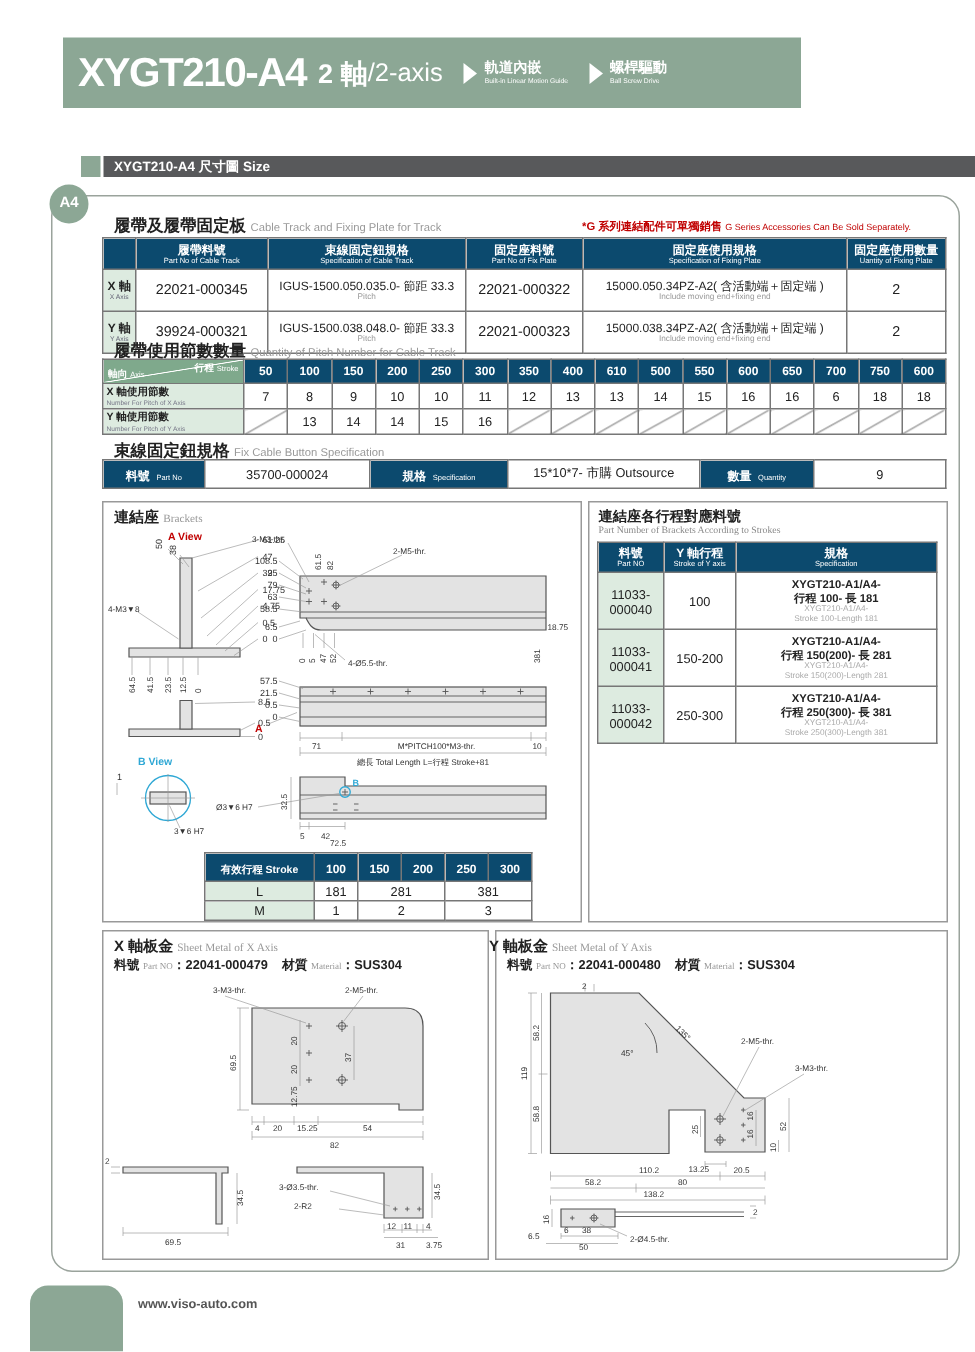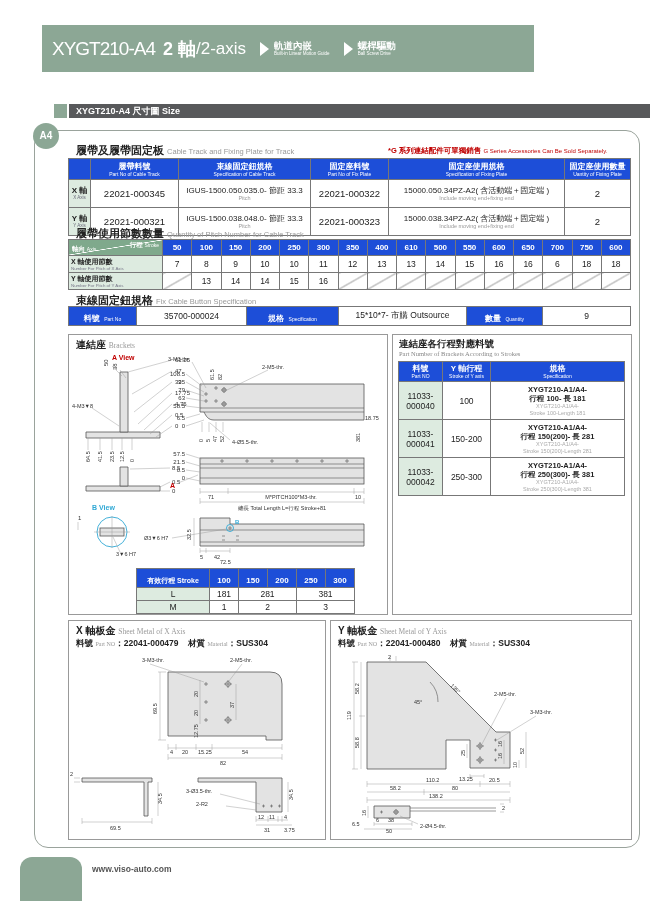--- a/index.html
+++ b/index.html
@@ -1,42 +1,42 @@
 <!DOCTYPE html>
 <html><head>
 <meta charset="utf-8">
 <style>
   html,body{margin:0;padding:0;background:#fff;}
   body{width:650px;height:901px;position:relative;overflow:hidden;
        font-family:"Liberation Sans","DejaVu Sans",sans-serif;color:#222;}
   .abs{position:absolute;}
   
   .banner{left:42px;top:25px;width:492px;height:47px;background:#8CA795;display:flex;align-items:center;padding:0 10px;box-sizing:border-box;}
-  .banner .model{color:#fff;font-weight:normal;font-size:19px;letter-spacing:-1px;}
+  .banner .model{color:#fff;font-weight:bold;font-size:27px;letter-spacing:-1px;}
   .banner .axis-cn{color:#fff;font-size:18px;margin-left:8px;font-weight:bold;}
   .banner .axis-en{color:#fff;font-size:17px;}
   .badge{display:flex;align-items:center;margin-left:14px;}
   .tri{width:0;height:0;border-left:9px solid #fff;border-top:7px solid transparent;border-bottom:7px solid transparent;margin-right:5px;}
   .badge .cn{color:#fff;font-weight:bold;font-size:9.5px;line-height:10px;}
   .badge .en{color:#fff;font-size:4.5px;line-height:6px;}
   
   .secsq{left:54px;top:104px;width:13px;height:14px;background:#8CA795;}
   .secbar{left:69px;top:104px;width:612px;height:14px;background:#58595B;color:#fff;font-size:9px;font-weight:bold;line-height:14px;padding-left:7px;box-sizing:border-box;}
   
   .mainbox{left:34px;top:130px;width:604px;height:716px;border:1.5px solid #9aa39c;border-radius:14px;}
   .a4badge{left:33px;top:123px;width:26px;height:26px;background:#8CA795;border-radius:50%;color:#fff;font-weight:bold;font-size:10px;text-align:center;line-height:26px;}
   
   .stitle{font-size:11px;font-weight:bold;color:#222;}
   .stitle .en{font-weight:normal;font-size:7.5px;color:#999;}
   .note{color:#C00000;font-size:7.5px;font-weight:bold;}
   .note .en{font-weight:normal;font-size:6px;}
   
   table{border-collapse:collapse;table-layout:fixed;}
   td,th{border:1px solid #777;padding:0;overflow:hidden;}
-  .gh{background:#1d4ed8;color:#fff;text-align:center;vertical-align:middle;}
+  .gh{background:#0c4a6e;color:#fff;text-align:center;vertical-align:middle;}
   .gh .cn{font-size:8px;font-weight:bold;line-height:9px;}
   .gh .en{font-size:5px;line-height:6px;font-weight:normal;}
   .lg{background:#DDEBE0;}
   .axcell .cn{font-size:8px;font-weight:bold;line-height:8px;text-align:center;}
   .axcell .en{font-size:4.5px;color:#667;line-height:6px;text-align:center;}
   .val{font-size:9.5px;text-align:center;vertical-align:middle;}
   .spec1{font-size:8px;text-align:center;line-height:9px;}
   .spec2{font-size:5.5px;color:#999;text-align:center;line-height:6px;}
   .num{font-size:8.5px;text-align:center;vertical-align:middle;}
   .rowlab .cn{font-size:7px;font-weight:bold;line-height:8px;padding-left:2px;}
@@ -158,21 +158,21 @@
           <div class="spec1">15000.050.34PZ-A2( 含活動端＋固定端 )</div>
           <div class="spec2">Include moving end+fixing end</div>
         </td>
     <td class="val">2</td>
   </tr>
   <tr style="height:28px;">
     <td class="lg axcell">
           <div class="cn">Y 軸</div>
           <div class="en">Y Axis</div>
         </td>
-    <td class="val">22021-000321</td>
+    <td class="val">39924-000321</td>
     <td>
           <div class="spec1">IGUS-1500.038.048.0- 節距 33.3</div>
           <div class="spec2">Pitch</div>
         </td>
     <td class="val">22021-000323</td>
     <td>
           <div class="spec1">15000.038.34PZ-A2( 含活動端＋固定端 )</div>
           <div class="spec2">Include moving end+fixing end</div>
         </td>
     <td class="val">2</td>
@@ -600,21 +600,21 @@
   <text class="sm" x="126" y="152">2-R2</text>
   <text class="sm" transform="rotate(-90 223,146)" x="223" y="146">34.5</text>
   <text class="sm" x="188" y="165">12</text>
   <text class="sm" x="199" y="165">11</text>
   <text class="sm" x="214" y="165">4</text>
   <text class="sm" x="194" y="178">31</text>
   <text class="sm" x="214" y="178">3.75</text>
 </svg>
 
 <div class="abs panel" style="left:330px;top:620px;width:300px;height:218px;"></div>
-<div class="abs ptitle" style="left:338px;top:624px;">
+<div class="abs ptitle" style="left:326px;top:624px;">
   <span>Y 軸板金</span>
   <span class="en">Sheet Metal of Y Axis</span>
 </div>
 <div class="abs partline" style="left:338px;top:638px;">
   <span>料號</span> <span class="en">Part NO</span><span>：</span><span>22041-000480</span>
   &nbsp;&nbsp;&nbsp;<span>材質</span> <span class="en">Material</span><span>：</span><span>SUS304</span>
 </div>
 <svg class="abs" style="left:334px;top:654px;" width="292" height="180" viewBox="0 0 292 180">
   <g>
     <path class="sh" d="M33,8 L92,8 L162,78 L176,78 L176,114 L136,114 L136,86 L112,86 L112,115 L33,115 Z"></path>

